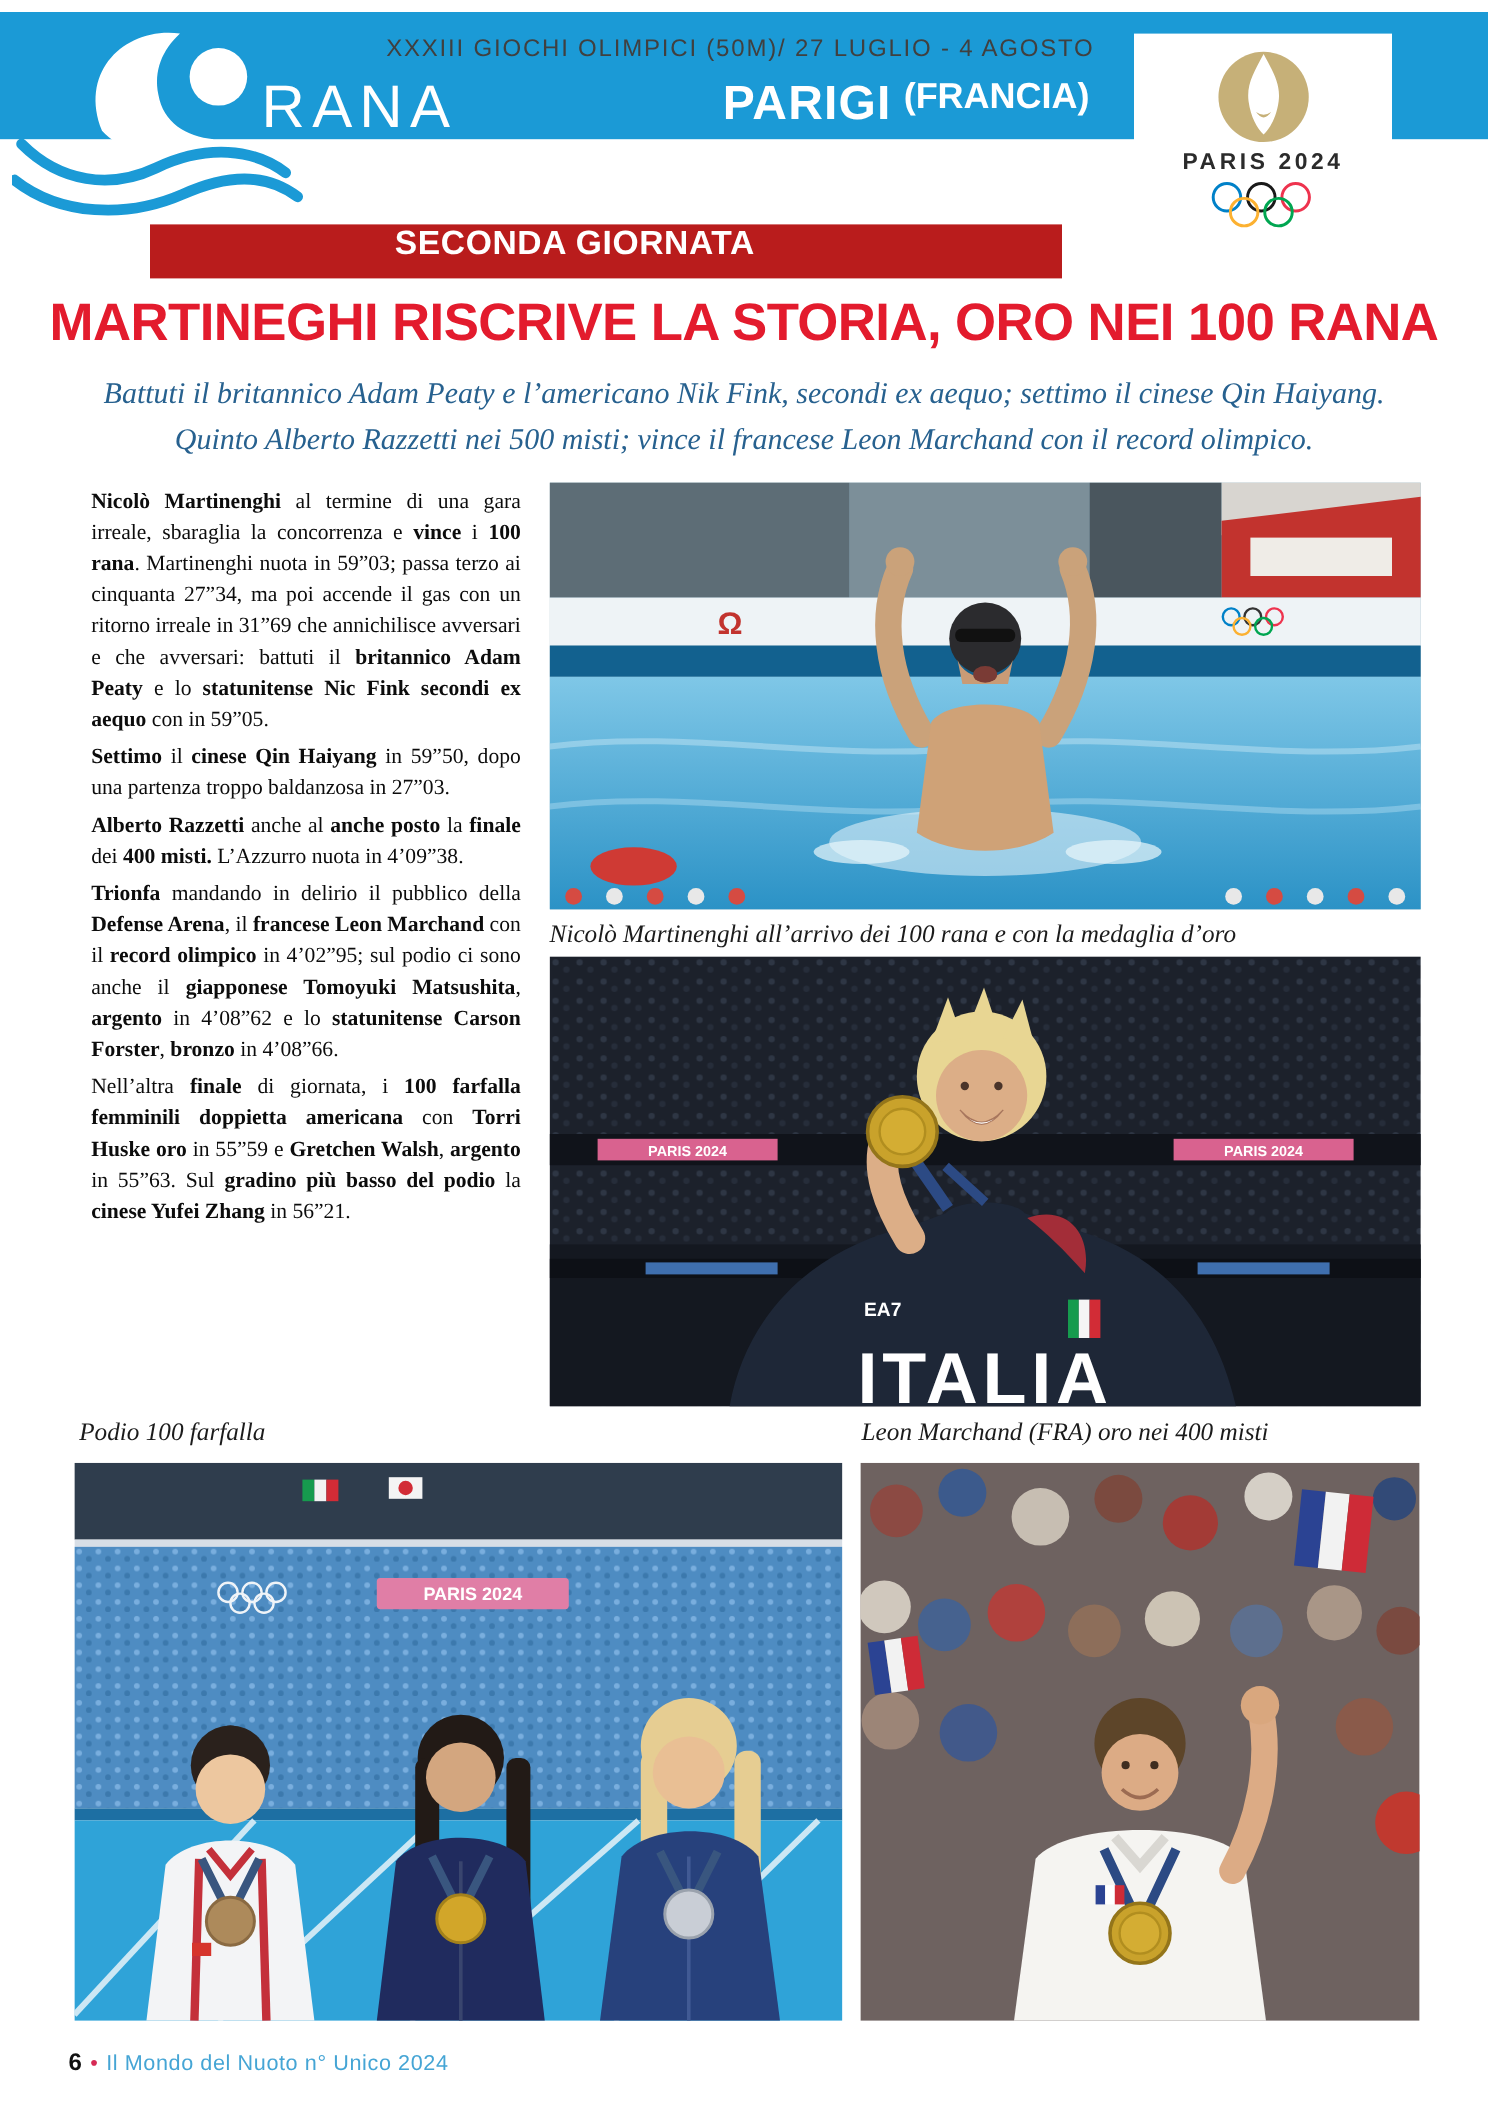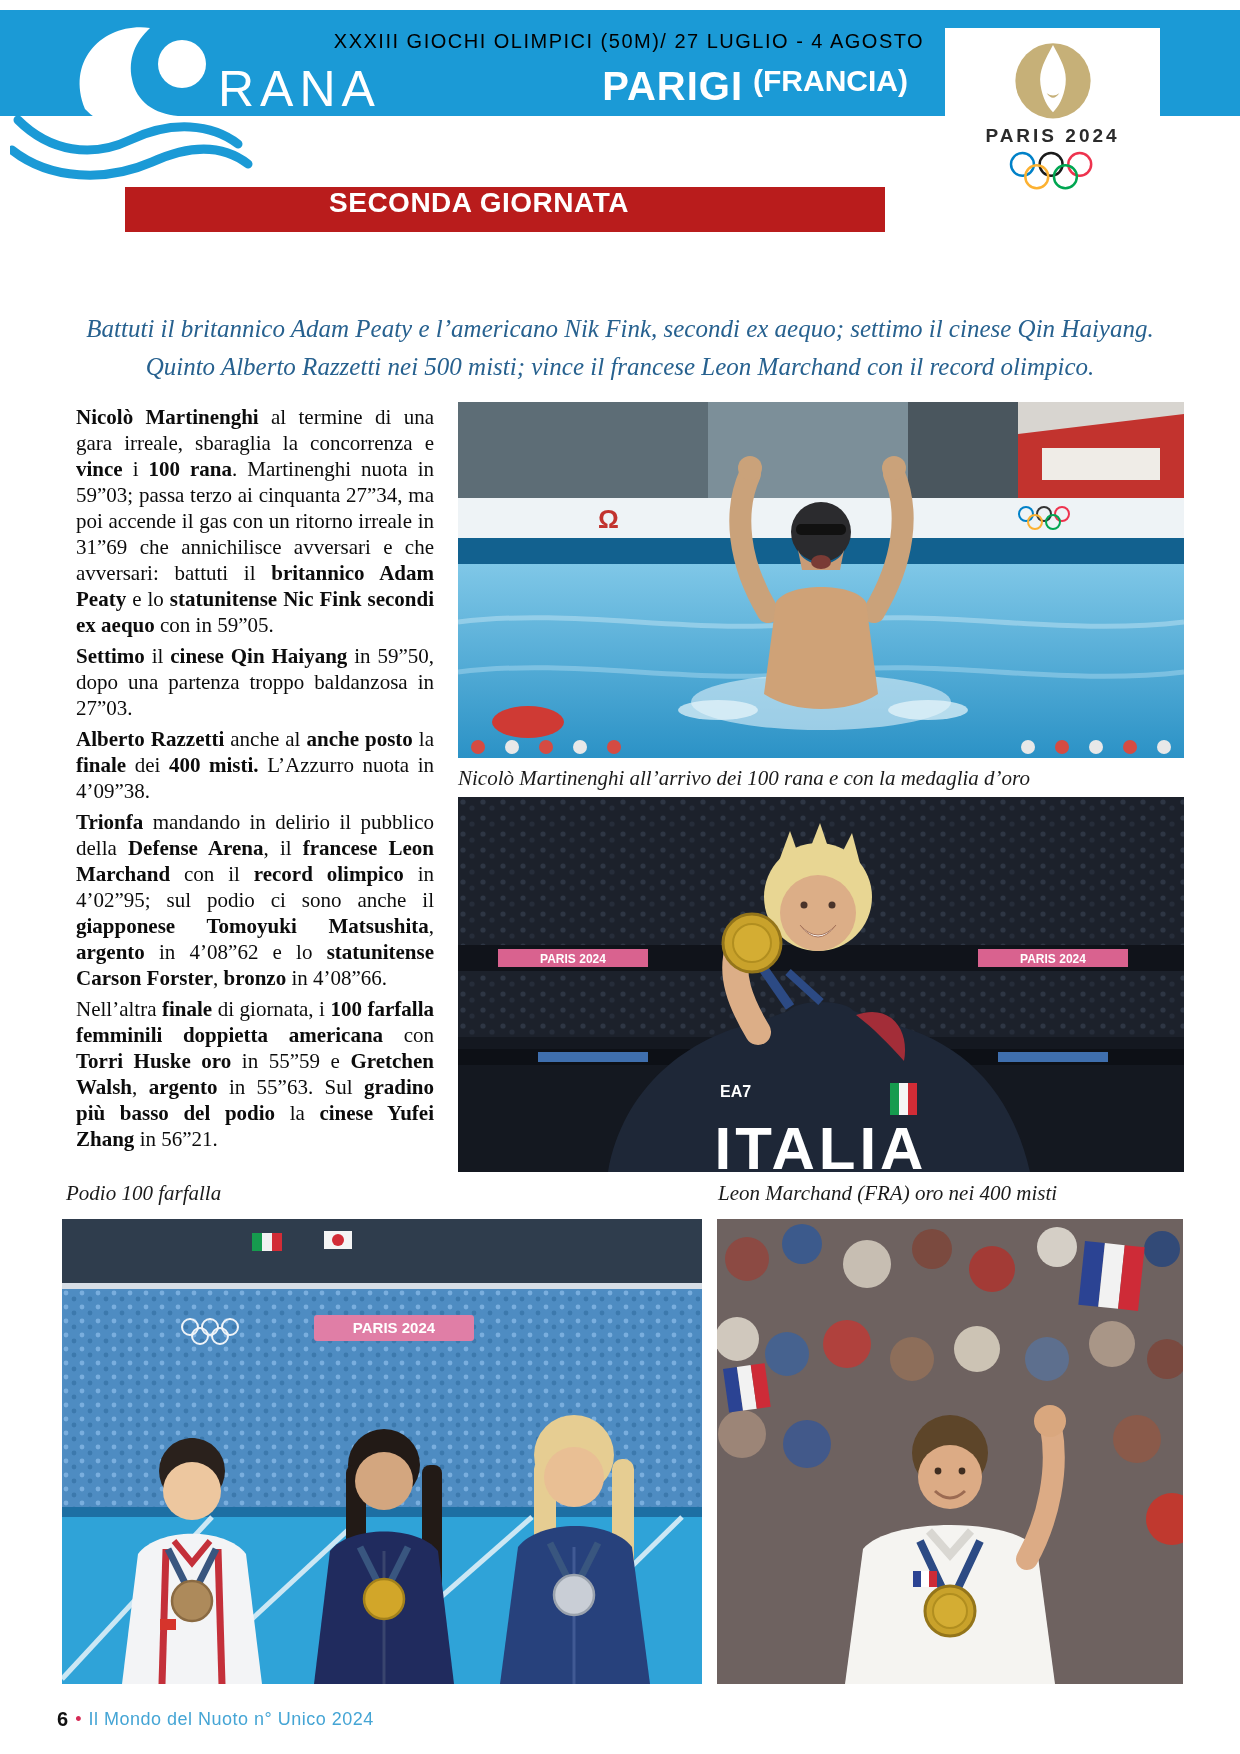--- a/index.html
+++ b/index.html
@@ -1,21 +1,21 @@
 <!DOCTYPE html>
 <html><head>
 <meta charset="utf-8">
 <style>
   html,body{margin:0;padding:0;background:#ffffff;}
   .page{position:relative;width:1240px;height:1754px;background:#fff;overflow:hidden;
         font-family:"Liberation Sans",sans-serif;}
   
   .band{position:absolute;left:0;top:10px;width:1240px;height:106px;background:#1b9ad6;}
   .logo-svg{position:absolute;left:10px;top:14px;width:280px;height:168px;}
-  .strip-title{position:absolute;left:320px;top:30px;width:618px;text-align:center;color:#000000;
+  .strip-title{position:absolute;left:308px;top:30px;width:618px;text-align:center;color:#404040;
                font-size:20px;letter-spacing:1.5px;white-space:nowrap;}
   .nuoto{position:absolute;left:218px;top:60px;color:#fff;font-size:50px;letter-spacing:6px;}
   .city-line{position:absolute;left:540px;top:64px;width:368px;display:flex;justify-content:flex-end;
              align-items:flex-start;gap:10px;color:#fff;white-space:nowrap;}
   .city{font-weight:bold;font-size:40px;letter-spacing:1px;}
   .country{font-weight:bold;font-size:30px;}
   .paris-box{position:absolute;left:945px;top:28px;width:215px;height:190px;background:#fff;
              display:flex;flex-direction:column;align-items:center;}
   .flame-svg{width:80px;height:86px;margin-top:8px;}
   .paris-word{font-size:19px;font-weight:bold;letter-spacing:3px;color:#2b2b2b;margin-top:3px;white-space:nowrap;}
@@ -24,21 +24,21 @@
   .banner{position:absolute;left:104px;top:187px;width:760px;height:45px;background:#b91c1c;
           display:flex;align-items:flex-start;justify-content:center;padding-right:52px;box-sizing:border-box;margin-left:21px;}
   .banner span{color:#fff;font-weight:bold;font-size:28px;letter-spacing:.5px;}
   .headline{position:absolute;left:30px;top:244px;width:1180px;margin:0;text-align:center;color:#e31b2d;
             font-size:44px;font-weight:bold;letter-spacing:-.5px;white-space:nowrap;}
   .sub{position:absolute;left:30px;width:1180px;text-align:center;font-family:"Liberation Serif",serif;
        font-style:italic;color:#27618f;font-size:25px;white-space:nowrap;}
   .sub1{top:315px;} .sub2{top:353px;}
   
   .article{position:absolute;left:76px;top:404px;width:358px;font-family:"Liberation Serif",serif;
-           font-size:21px;line-height:26px;color:#0c0c0c;text-align:justify;}
+           font-size:18px;line-height:26px;color:#0c0c0c;text-align:justify;}
   .para{margin:0 0 5px 0;}
   .b{font-weight:bold;}
   
   .ph{position:absolute;display:block;}
   .ph1{left:458px;top:402px;width:726px;height:356px;}
   .ph2{left:458px;top:797px;width:726px;height:375px;}
   .ph3{left:62px;top:1219px;width:640px;height:465px;}
   .ph4{left:717px;top:1219px;width:466px;height:465px;}
   .cap{position:absolute;font-family:"Liberation Serif",serif;font-style:italic;font-size:21px;
        color:#1b1b1b;white-space:nowrap;}
@@ -84,20 +84,21 @@
       <circle cx="44" cy="14" r="12" fill="none" stroke="#1a1a1a" stroke-width="2.6"></circle>
       <circle cx="74" cy="14" r="12" fill="none" stroke="#ee334e" stroke-width="2.6"></circle>
       <circle cx="29" cy="27" r="12" fill="none" stroke="#fcb131" stroke-width="2.6"></circle>
       <circle cx="59" cy="27" r="12" fill="none" stroke="#00a651" stroke-width="2.6"></circle>
     </svg>
   </div>
 
   <div class="banner">
     <span>SECONDA GIORNATA</span>
   </div>
+  <h1 class="headline">MARTINEGHI RISCRIVE LA STORIA, ORO NEI 100 RANA</h1>
   <div class="sub sub1">Battuti il britannico Adam Peaty e l’americano Nik Fink, secondi ex aequo; settimo il cinese Qin Haiyang.</div>
   <div class="sub sub2">Quinto Alberto Razzetti nei 500 misti; vince il francese Leon Marchand con il record olimpico.</div>
 
   <div class="article">
       <div class="para"><span class="b">Nicolò Martinenghi</span><span> al termine di una gara irreale, sbaraglia la concorrenza e </span><span class="b">vince</span><span> i </span><span class="b">100 rana</span><span>. Martinenghi nuota in 59”03; passa terzo ai cinquanta 27”34, ma poi accende il gas con un ritorno irreale in 31”69 che annichilisce avversari e che avversari: battuti il </span><span class="b">britannico Adam Peaty</span><span> e lo </span><span class="b">statunitense Nic Fink secondi ex aequo</span><span> con in 59”05.</span></div>
       <div class="para"><span class="b">Settimo</span><span> il </span><span class="b">cinese Qin Haiyang</span><span> in 59”50, dopo una partenza troppo baldanzosa in 27”03.</span></div>
       <div class="para"><span class="b">Alberto Razzetti</span><span> anche al </span><span class="b">anche posto</span><span> la </span><span class="b">finale</span><span> dei </span><span class="b">400 misti.</span><span> L’Azzurro nuota in 4’09”38.</span></div>
       <div class="para"><span class="b">Trionfa</span><span> mandando in delirio il pubblico della </span><span class="b">Defense Arena</span><span>, il </span><span class="b">francese Leon Marchand</span><span> con il </span><span class="b">record olimpico</span><span> in 4’02”95; sul podio ci sono anche il </span><span class="b">giapponese Tomoyuki Matsushita</span><span>, </span><span class="b">argento</span><span> in 4’08”62 e lo </span><span class="b">statunitense Carson Forster</span><span>, </span><span class="b">bronzo</span><span> in 4’08”66.</span></div>
       <div class="para"><span>Nell’altra </span><span class="b">finale</span><span> di giornata, i </span><span class="b">100 farfalla femminili doppietta americana</span><span> con </span><span class="b">Torri Huske oro</span><span> in 55”59 e </span><span class="b">Gretchen Walsh</span><span>, </span><span class="b">argento</span><span> in 55”63. Sul </span><span class="b">gradino più basso del podio</span><span> la </span><span class="b">cinese Yufei Zhang</span><span> in 56”21.</span></div>
     </div>

